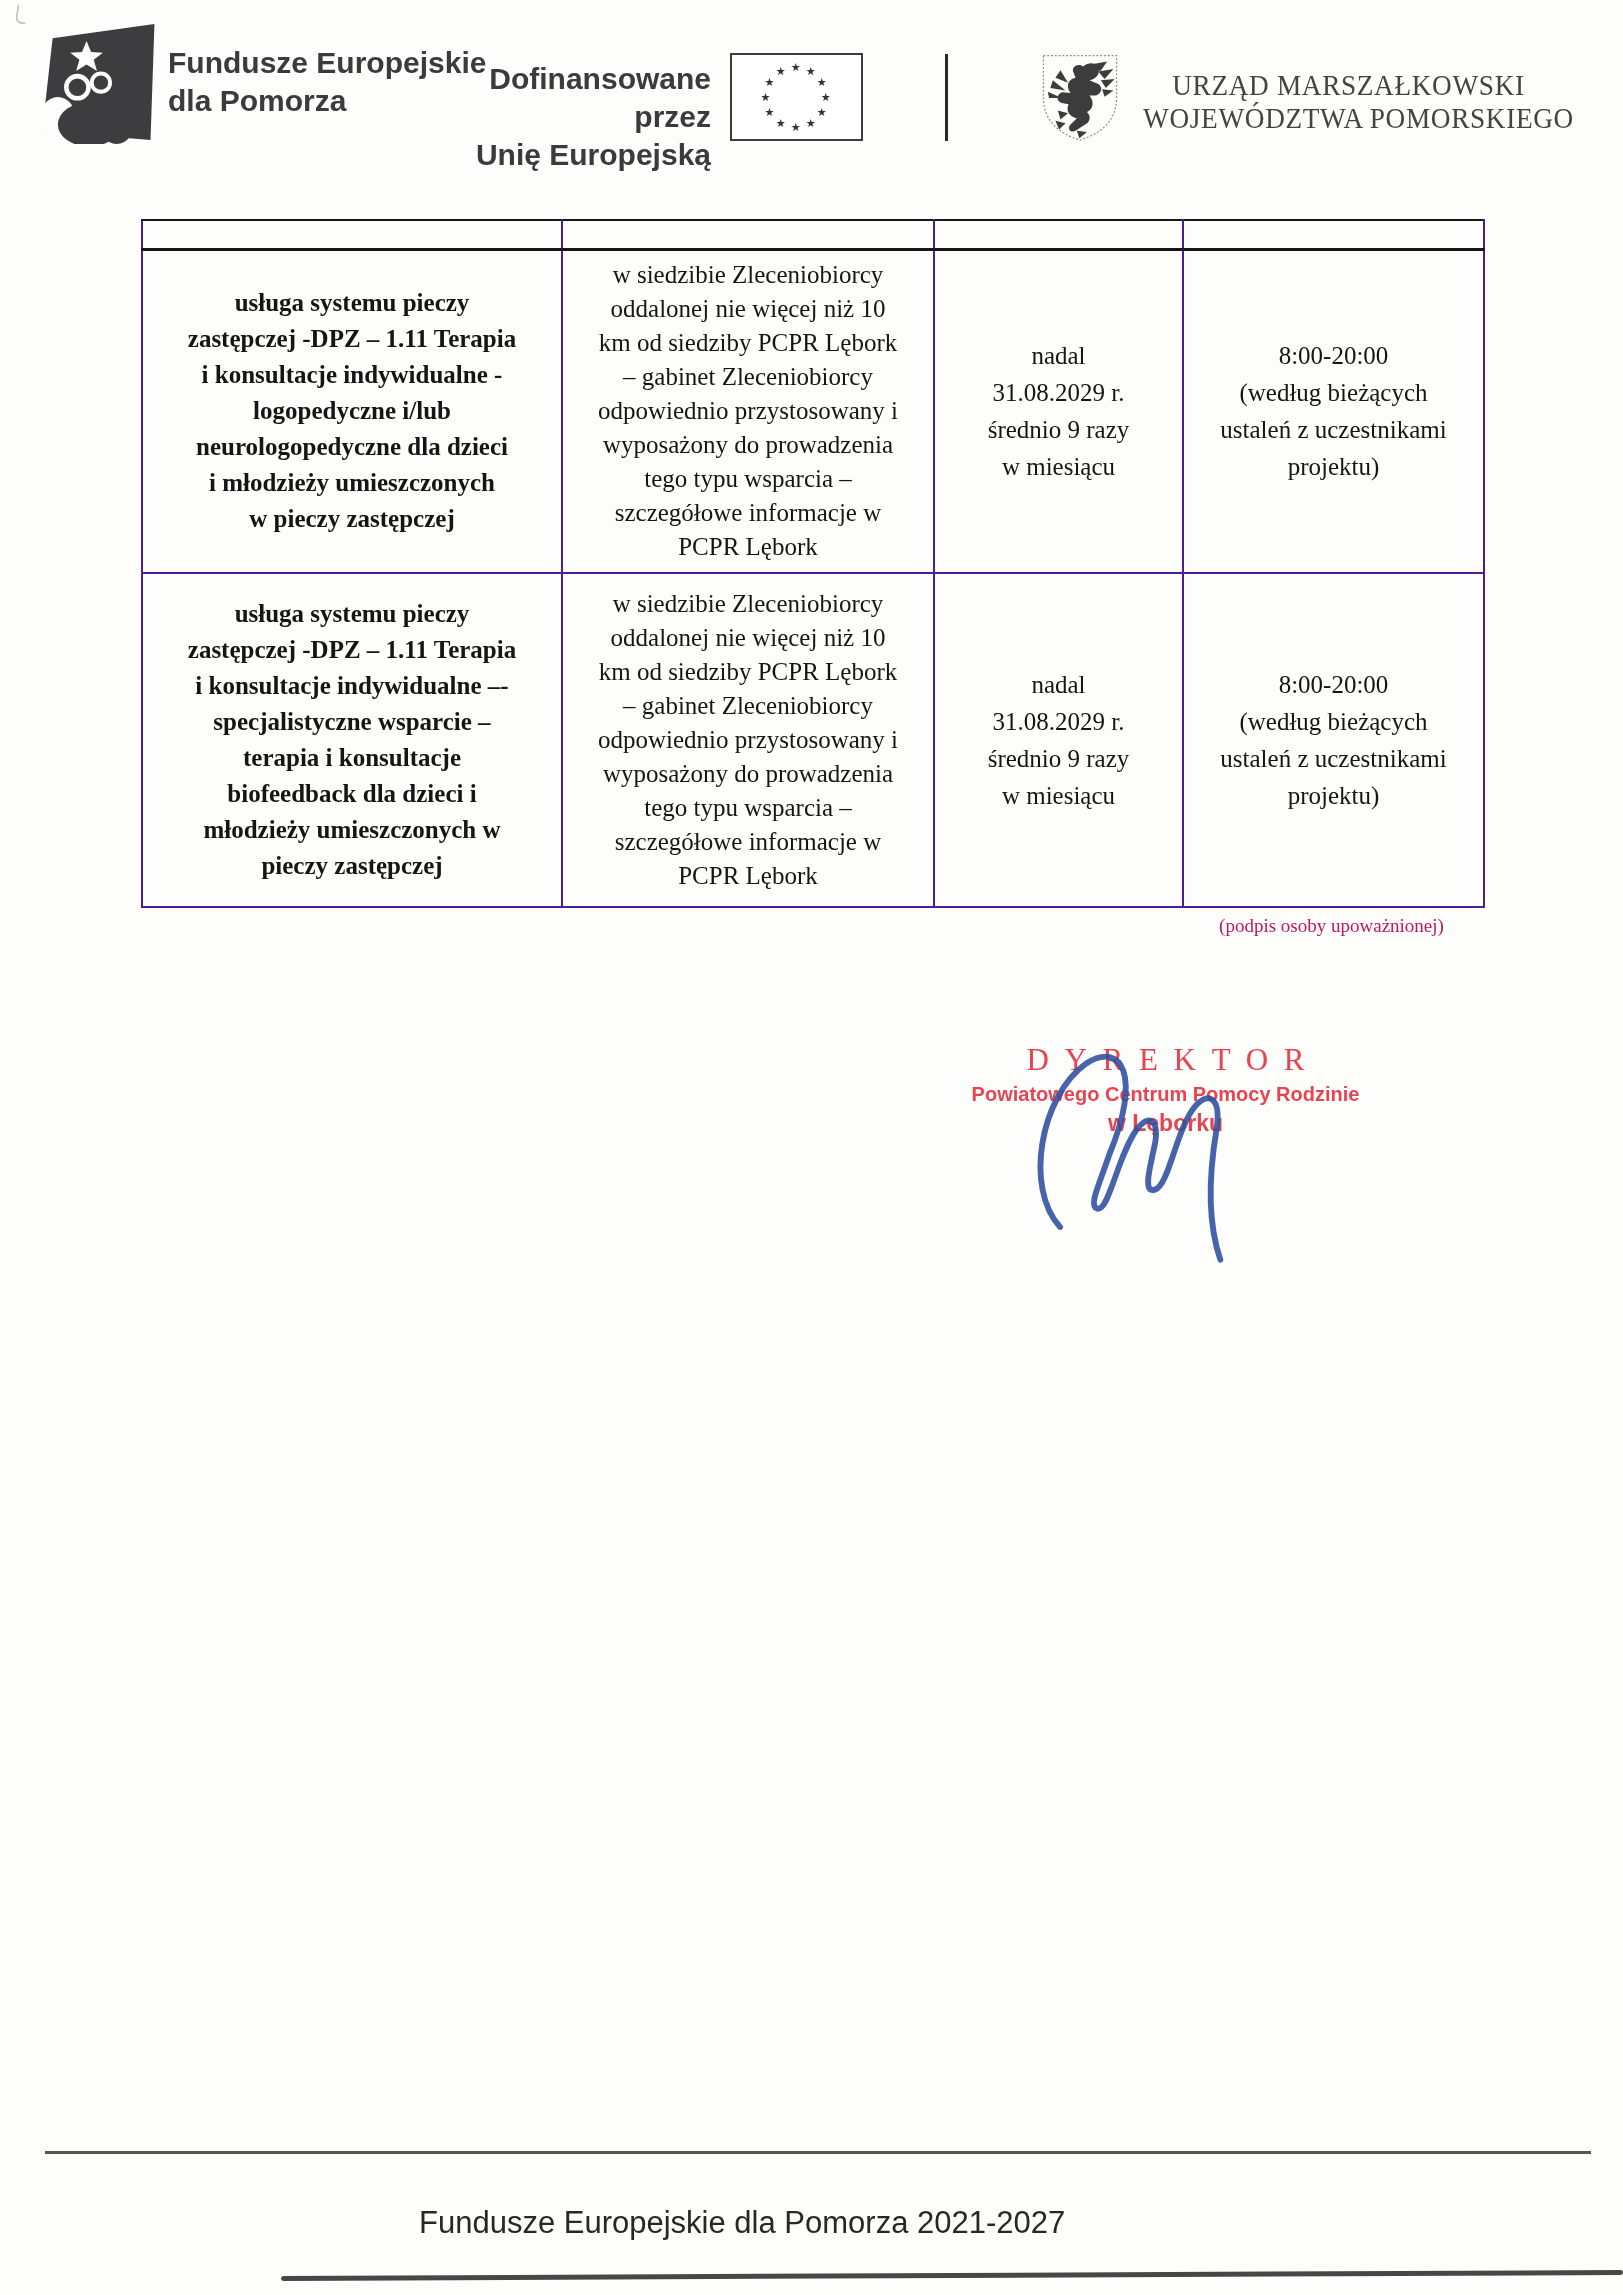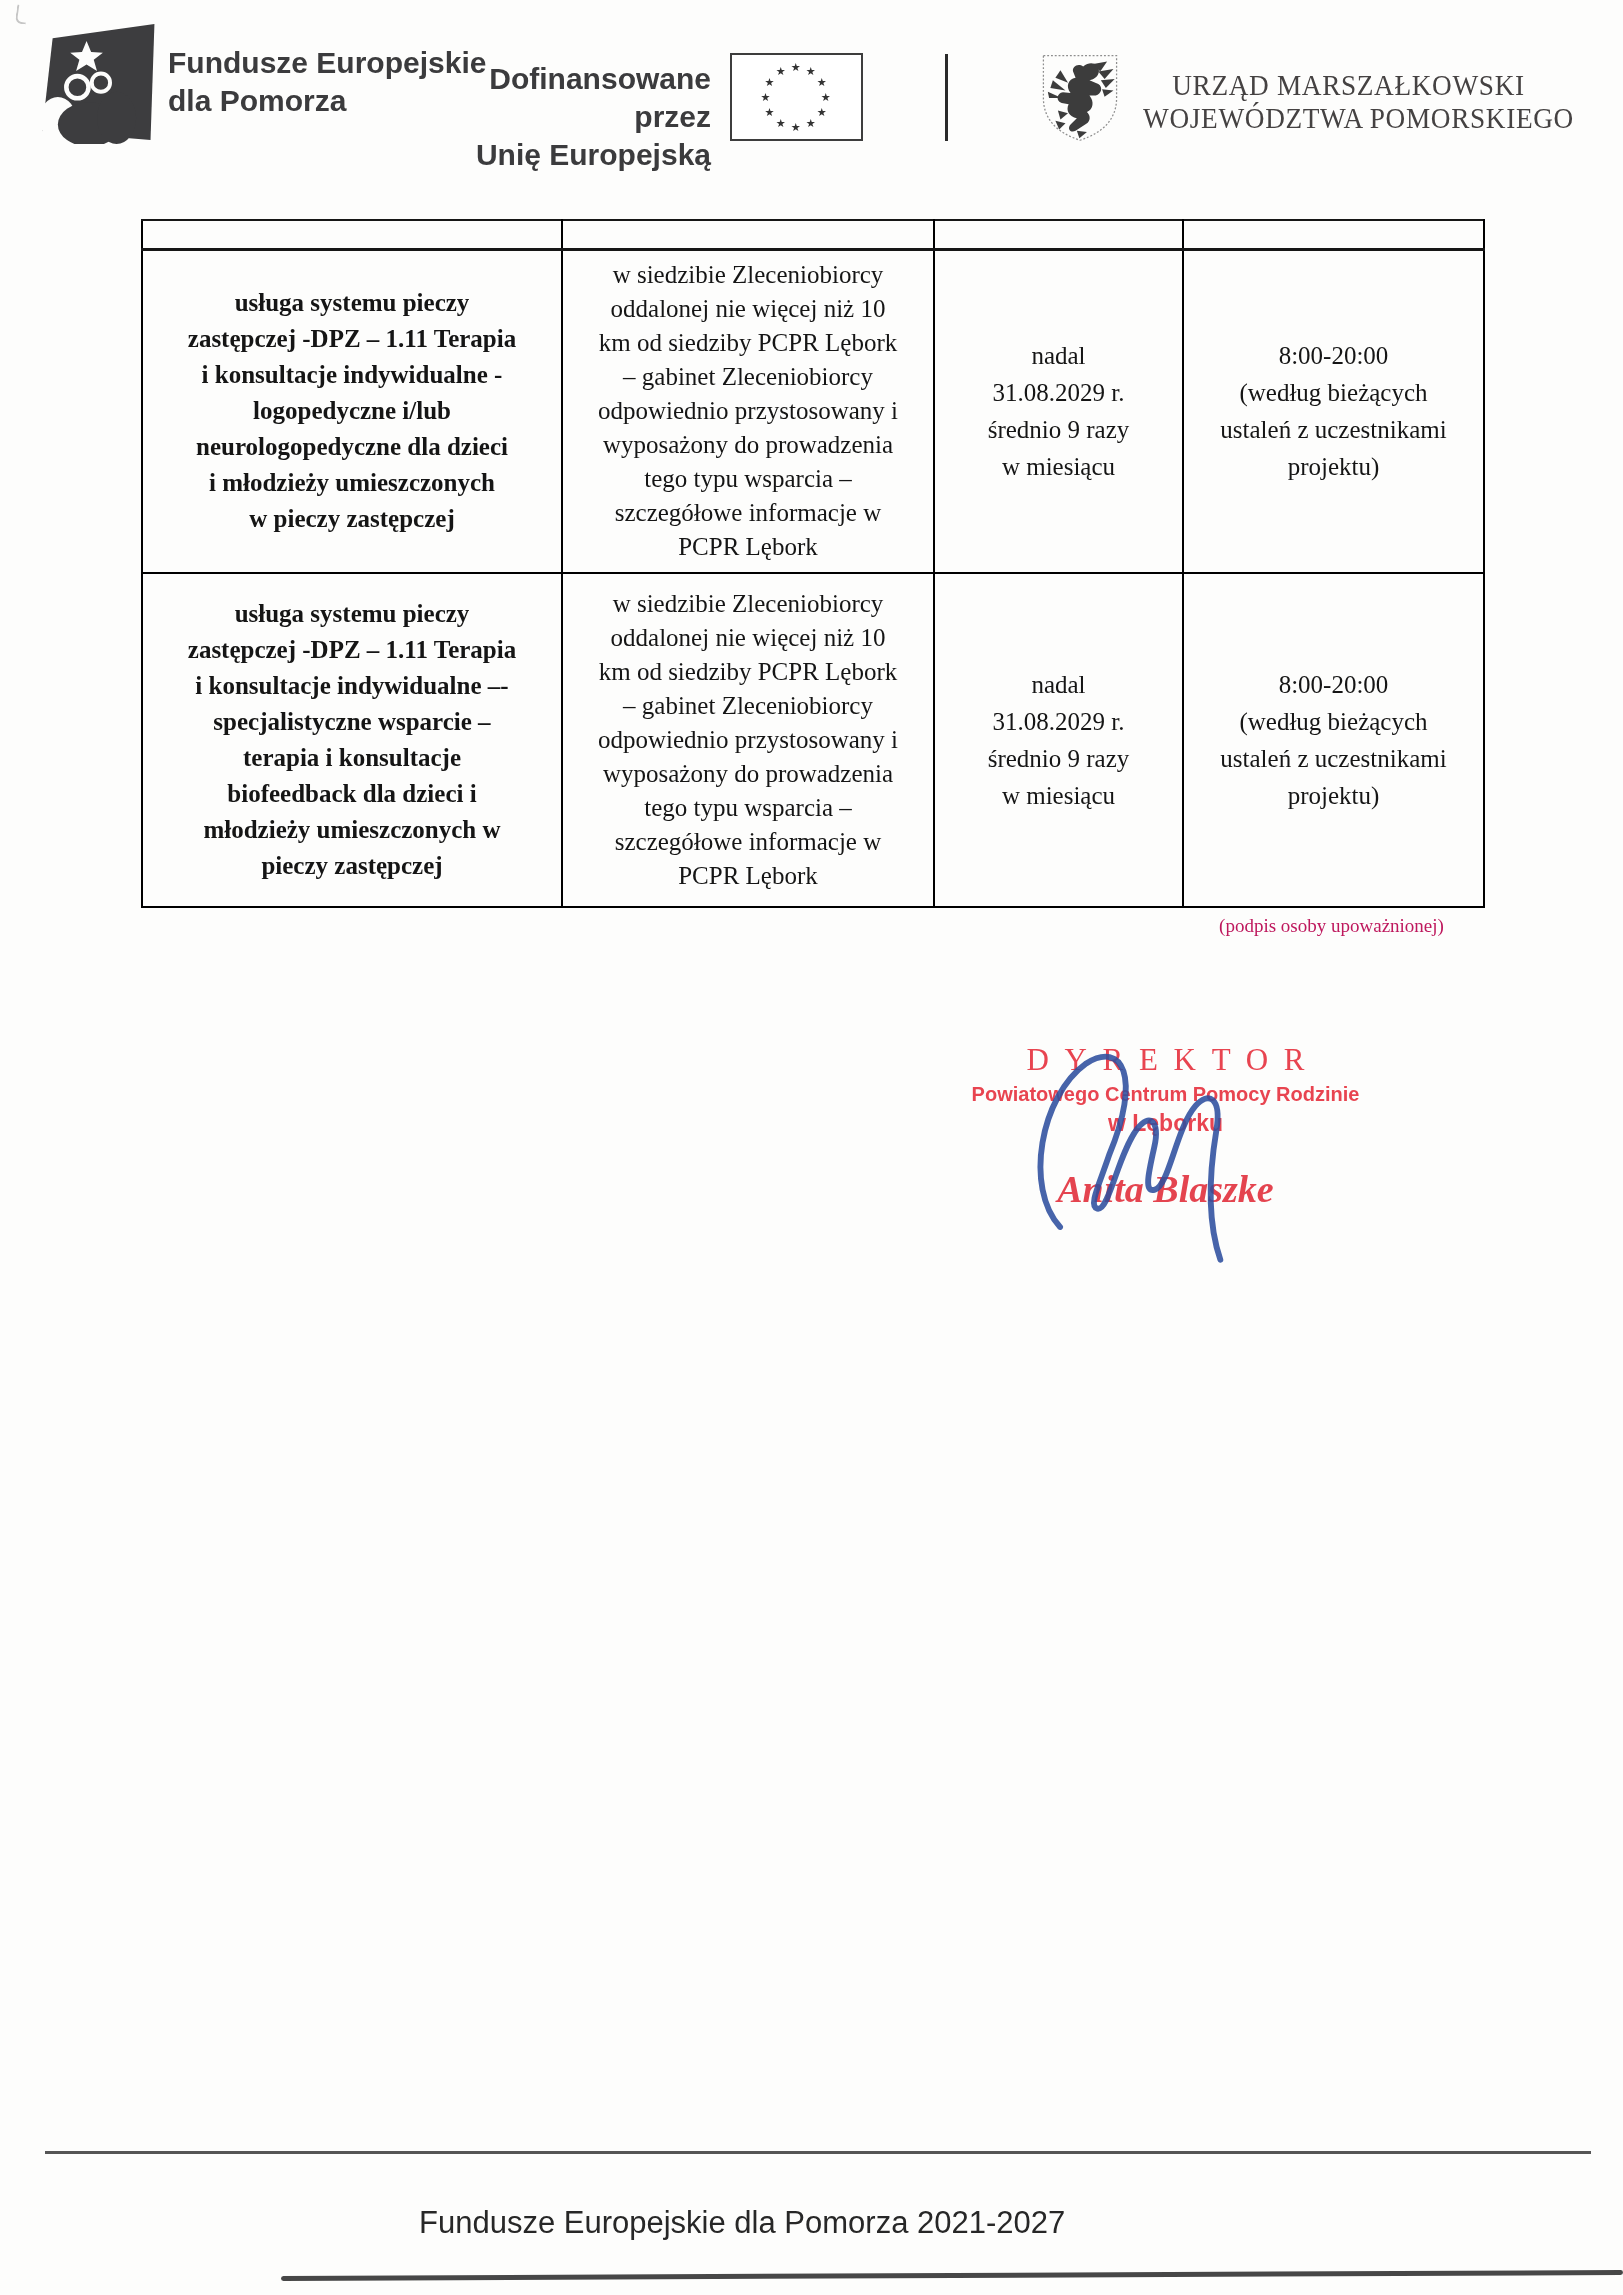--- a/index.html
+++ b/index.html
@@ -38,21 +38,21 @@
     border-left:2.6px solid #9a9a9a;border-bottom:2px solid #9a9a9a;
     border-radius:0 0 0 6.5px;opacity:.55;transform:rotate(8deg);}
 
   
   table.doc{
     position:absolute;left:141px;top:219px;
     border-collapse:collapse;table-layout:fixed;
     font-size:25px;color:#151515;
   }
   table.doc td{
-    border:2px solid #000000;vertical-align:middle;
+    border:2px solid #4c1d95;vertical-align:middle;
     text-align:center;white-space:pre-line;padding:3.9px 6.5px;box-sizing:border-box;
   }
   tr.hdr-row td{height:29.5px;border-bottom:3.3px solid #161616;border-top:2.6px solid #161616;}
   td.svc{font-weight:700;line-height:36px;}
   td.svc-left{text-align:left;padding-left:11.8px;}
   td.loc{line-height:34px;}
   td.freq,td.hrs{line-height:37px;}
   tr.r1 td{height:323px;}
   tr.r2 td{height:334px;}
 
@@ -231,21 +231,20 @@
   </tr>
 </tbody>
   </table>
 
 <div class="abs podpis">(podpis osoby upoważnionej)</div>
 
 <div class="abs stamp">
   <div class="t1">DYREKTOR</div>
   <div class="t2">Powiatowego Centrum Pomocy Rodzinie</div>
   <div class="t3">w Lęborku</div>
-  <div class="nm">Anita Blaszke</div>
 </div>
 
 <svg class="abs" style="left:1011px;top:1037px" width="314" height="236" viewBox="0 0 480 360">
   <path d="M75,290 C20,230 45,90 115,40 C170,5 200,60 150,180 C135,225 118,258 132,262
            C150,266 163,180 193,140 C212,115 228,128 219,168 C210,208 203,238 220,233
            C242,226 252,140 282,105 C302,82 322,92 314,142 C306,190 296,270 320,340" fill="none" stroke="#2d4e9e" stroke-width="9" stroke-linecap="round" opacity="0.88"></path>
 </svg>
 
 <div class="abs footer-rule"></div>
 <div class="abs footer-text">Fundusze Europejskie dla Pomorza 2021-2027</div>

